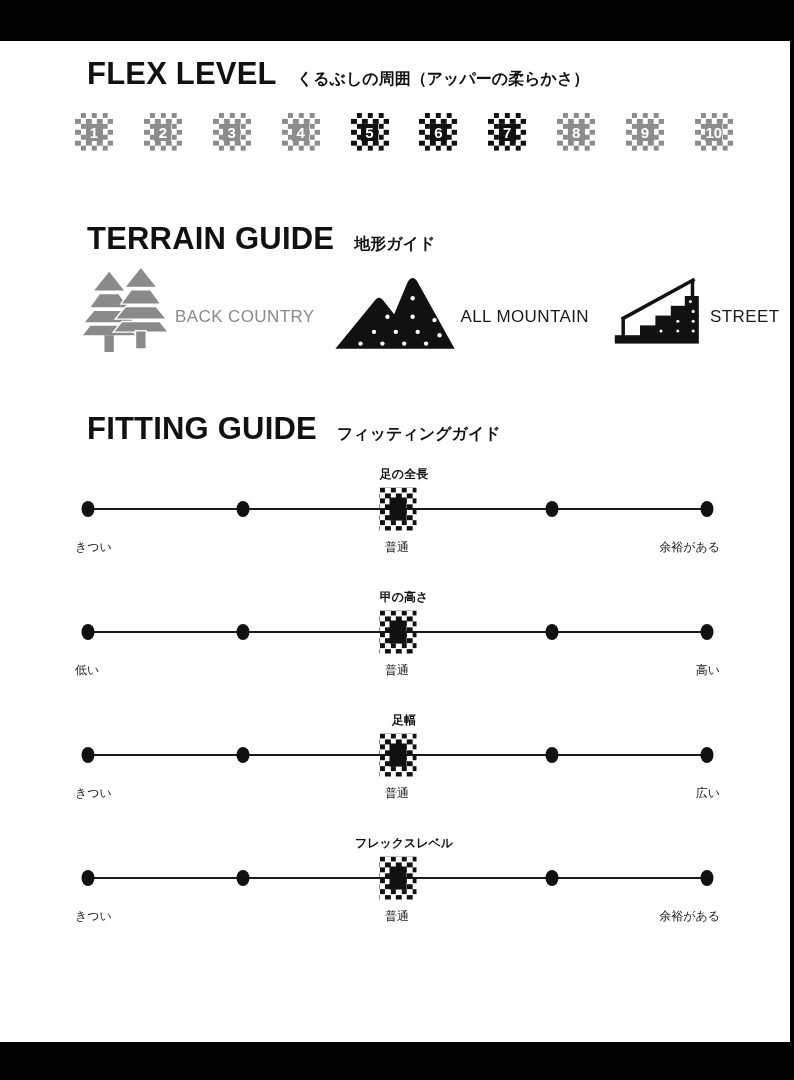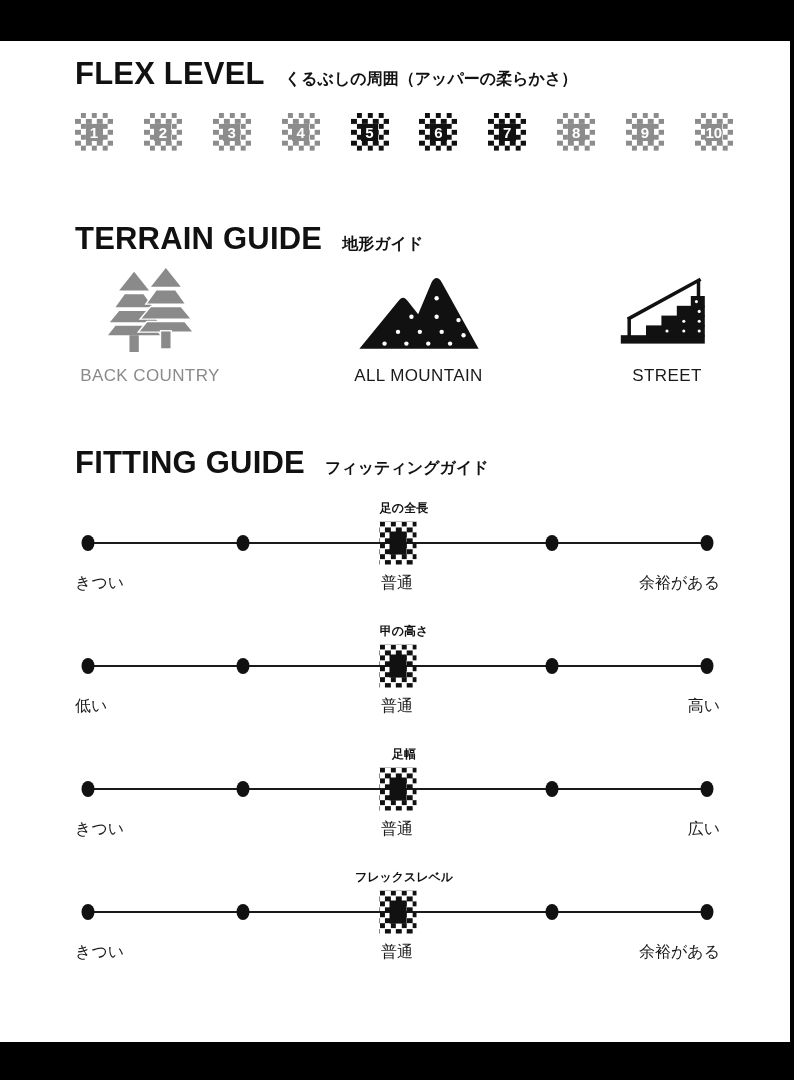--- a/index.html
+++ b/index.html
@@ -9,21 +9,21 @@
     font-family:"Liberation Sans","DejaVu Sans",sans-serif;
     color:#1a1a1a;
   }
   .bar{position:absolute;left:0;right:0;background:#000;}
   .bar.top{top:0;height:41px;}
   .bar.bottom{top:1042px;height:38px;}
   .edge-strip{position:absolute;top:0;right:0;width:4px;height:1080px;background:#000;}
 
   .content{position:absolute;top:41px;left:75px;width:658px;}
 
-  .section-head{display:flex;align-items:baseline;gap:20px;}
+  .section-head{display:flex;align-items:baseline;gap:20px;margin-left:12px;}
   .section-title{
     font-size:31px;font-weight:800;letter-spacing:0.2px;color:#111;
     line-height:1.1;white-space:nowrap;
   }
   .section-sub{font-size:16px;font-weight:700;color:#111;white-space:nowrap;}
 
   
   .flex-section{margin-top:16px;}
   .stamps-row{
     margin-top:21px;display:flex;justify-content:space-between;align-items:center;height:40px;
@@ -40,21 +40,21 @@
     color:#fff;font-weight:700;font-size:15px;line-height:17px;text-align:center;white-space:nowrap;
     display:flex;align-items:center;justify-content:center;
   }
 
   
   .terrain-section{margin-top:70px;}
   .terrain-row{
     margin-top:12px;display:flex;justify-content:space-between;align-items:flex-end;
     width:647px;
   }
-  .terrain-item{display:flex;flex-direction:column;align-items:center;}
+  .terrain-item{display:flex;align-items:center;}
   .terrain-item .icon-box{height:84px;display:flex;align-items:flex-end;justify-content:center;}
   .terrain-label{margin-top:14px;font-size:17px;letter-spacing:0.4px;font-weight:500;color:#1a1a1a;white-space:nowrap;}
   .terrain-label.inactive{color:#8a8a8a;}
   .t-col-1{width:150px;}
   .t-col-2{width:180px;}
   .t-col-3{width:110px;}
 
   
   .fitting-section{margin-top:60px;text-align:center;}
   .scales{margin-top:20px;}
@@ -70,21 +70,21 @@
     position:absolute;top:50%;width:13px;height:16px;border-radius:50%;
     background:#111;transform:translate(-50%,-50%);
   }
   .marker{
     position:absolute;top:50%;width:37px;height:43px;transform:translate(-50%,-50%);
     background-position:5.45px 0;
   }
   .marker .mcore{
     position:absolute;inset:0;margin:auto;width:17px;height:23px;background:#111;display:block;
   }
-  .scale-labels{position:relative;height:20px;margin-top:8px;width:645px;font-size:16px;font-weight:500;color:#1a1a1a;}
+  .scale-labels{position:relative;height:20px;margin-top:8px;width:645px;font-size:12px;font-weight:500;color:#1a1a1a;}
   .lab-left{position:absolute;left:0;top:0;}
   .lab-center{position:absolute;left:322px;top:0;transform:translateX(-50%);white-space:nowrap;}
   .lab-right{position:absolute;right:0;top:0;white-space:nowrap;}
 </style>
 </head>
 <body>
 
 <div class="bar top"></div>
 <div class="edge-strip"></div>
 

